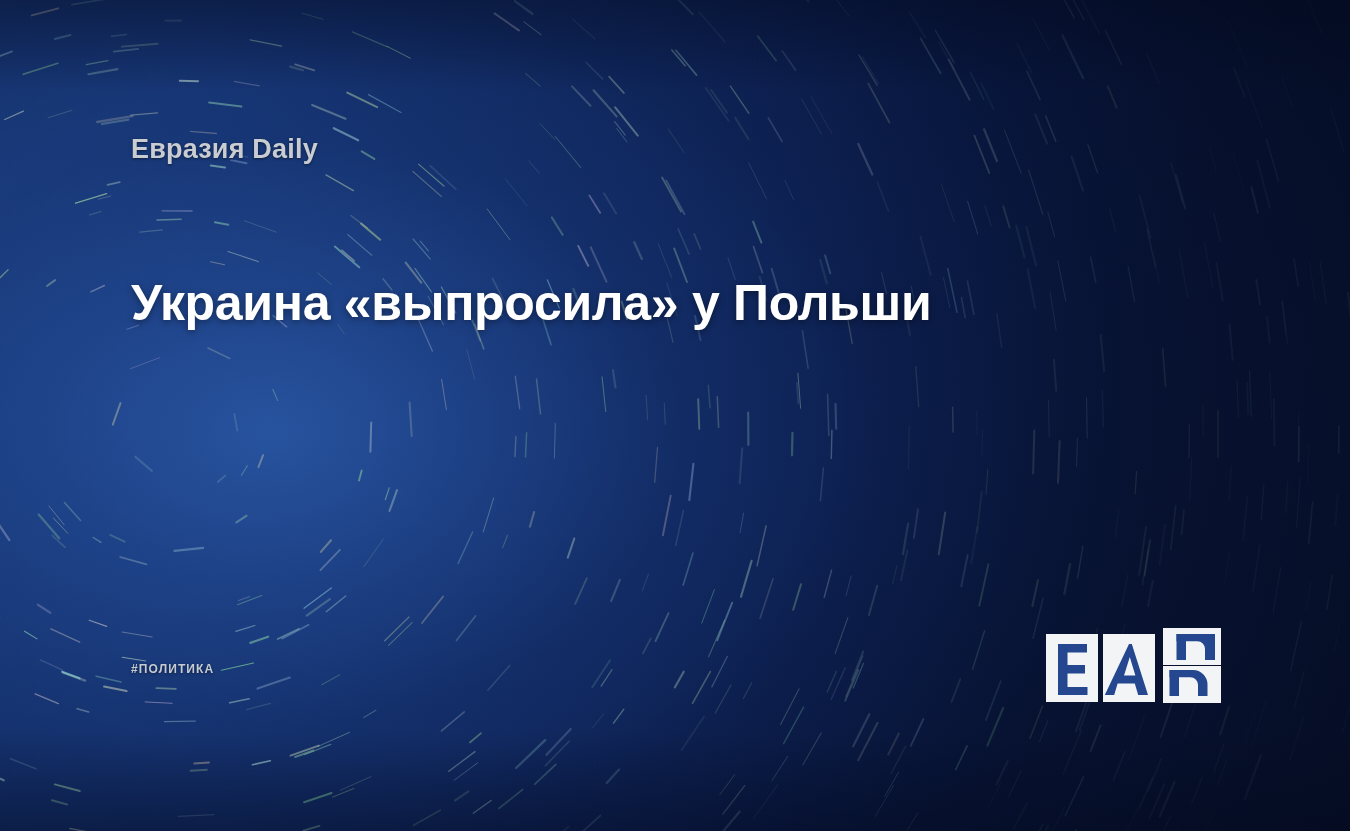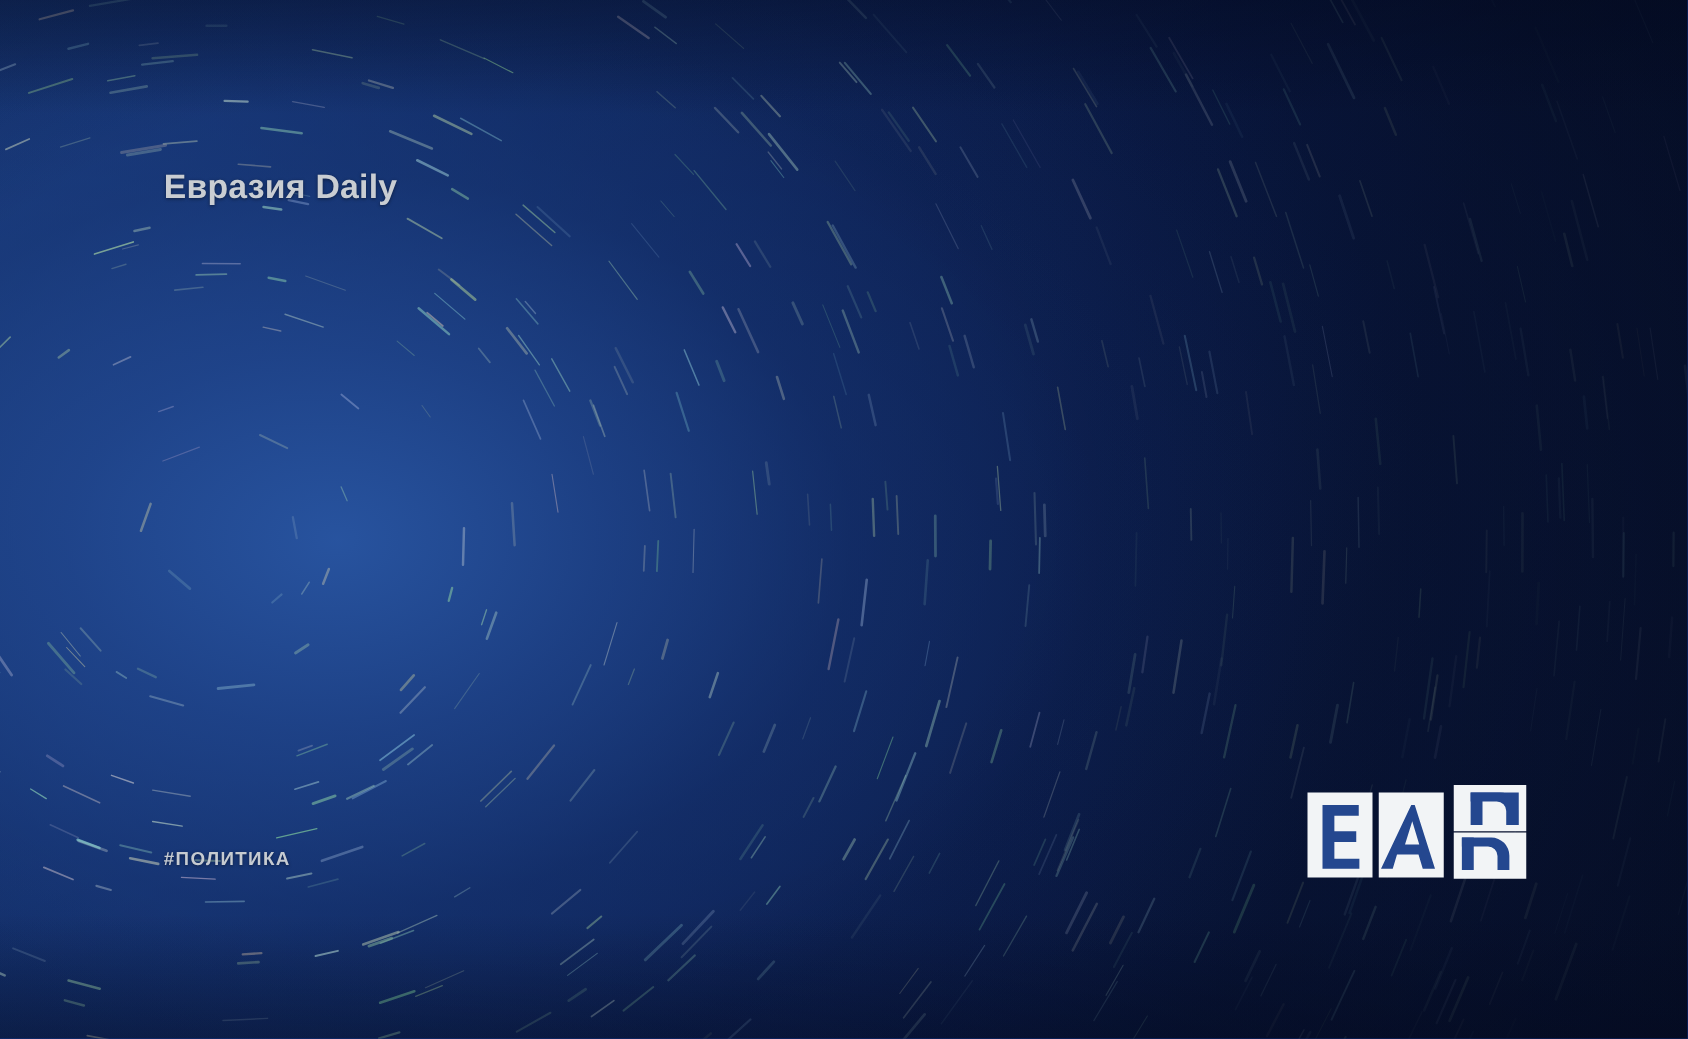--- a/index.html
+++ b/index.html
@@ -6,21 +6,21 @@
     margin: 0;
     padding: 0;
     background: #000;
   }
   #card {
     position: relative;
     width: 1350px;
     height: 831px;
     overflow: hidden;
     font-family: "Liberation Sans", "DejaVu Sans", sans-serif;
-    background: #1d4ed8;
+    background: #0f172a;
   }
 
   
   .bg-layer {
     position: absolute;
     inset: 0;
     pointer-events: none;
   }
   
   #bg-base {
@@ -88,22 +88,22 @@
     line-height: 78px;
     letter-spacing: -0.3px;
     color: #ffffff;
     text-shadow: 0 2px 7px rgba(0,0,0,0.40);
   }
   #headline .hl-line { display: block; white-space: nowrap; }
 
   #tag {
     position: absolute;
     left: 131px;
-    top: 679px;
-    font-size: 15px;
+    top: 662px;
+    font-size: 12px;
     font-weight: bold;
     letter-spacing: 1.1px;
     color: #c6cbd1;
     text-shadow: 0 1px 3px rgba(0,0,0,0.45);
     white-space: nowrap;
   }
 
   
   #logo {
     position: absolute;
@@ -737,20 +737,21 @@
     </svg>
   </div>
   <div class="bg-layer" id="bg-vignette"></div>
   <div class="bg-layer" id="bg-edge"></div>
 
   <div class="content">
 
     <div id="brand">Евразия Daily</div>
 
     <div id="headline">
+      <span class="hl-line">Украина «выпросила» у Польши</span>
     </div>
 
     <div id="tag">#ПОЛИТИКА</div>
 
     <div id="logo">
       <svg width="180" height="82" viewBox="0 0 180 82" xmlns="http://www.w3.org/2000/svg">
 
         <g>
           <rect x="1" y="10" width="52" height="68" fill="#f2f4f6"></rect>
           <path d="M13 20 h29 v8.5 H22.5 v12.5 H40 v8.5 H22.5 v13.5 H42.5 V71 H13 Z" fill="#24478f"></path>

